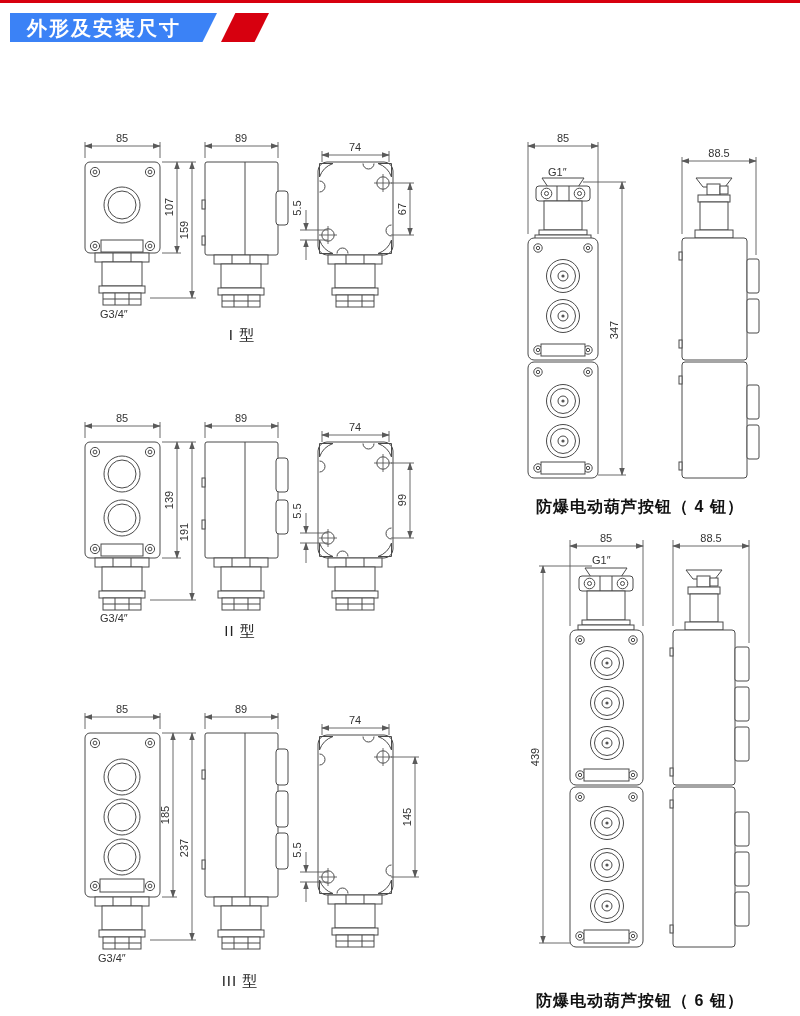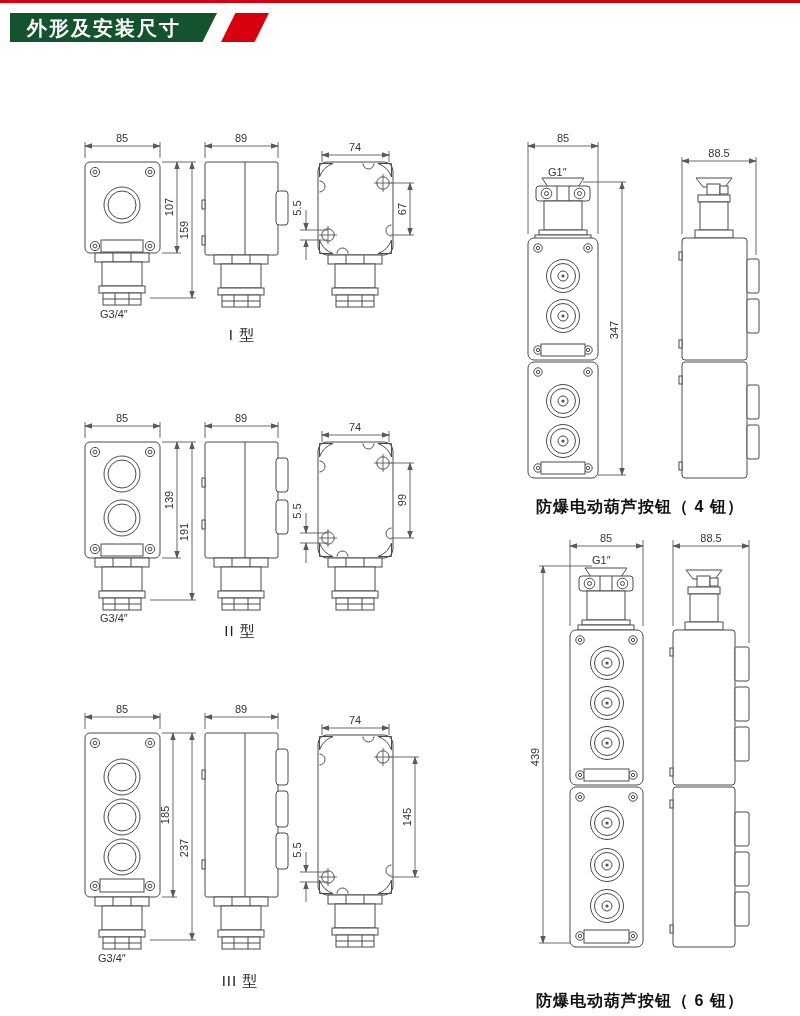--- a/index.html
+++ b/index.html
@@ -1,19 +1,19 @@
 <!DOCTYPE html>
 <html><head>
 <meta charset="utf-8">
 <style>
   html,body{margin:0;padding:0;}
   body{width:800px;height:1016px;position:relative;background:#ffffff;
        font-family:"Liberation Sans",sans-serif;overflow:hidden;}
   .topbar{position:absolute;top:0;left:0;width:800px;height:3px;background:#d7000f;}
-  .banner{position:absolute;top:13px;left:10px;width:207px;height:29px;background:#14532d;
+  .banner{position:absolute;top:13px;left:10px;width:207px;height:29px;background:#3b82f6;
           clip-path:polygon(0 0,100% 0,93% 100%,0 100%);
           display:flex;align-items:center;padding-left:17px;box-sizing:border-box;}
   .banner span{color:#fff;font-size:20px;font-weight:bold;letter-spacing:2px;line-height:1;}
   .redflag{position:absolute;top:13px;left:221px;width:48px;height:29px;background:#d7000f;
            clip-path:polygon(30% 0,100% 0,70% 100%,0 100%);}
   svg.sheet{position:absolute;top:0;left:0;}
   .s{fill:none;stroke:#4a4a4a;stroke-width:1;}
   .sf{fill:#ffffff;stroke:#4a4a4a;stroke-width:1;}
   .d{fill:none;stroke:#5a5a5a;stroke-width:0.9;}
   .dt{font-size:11px;fill:#333;text-anchor:middle;}

